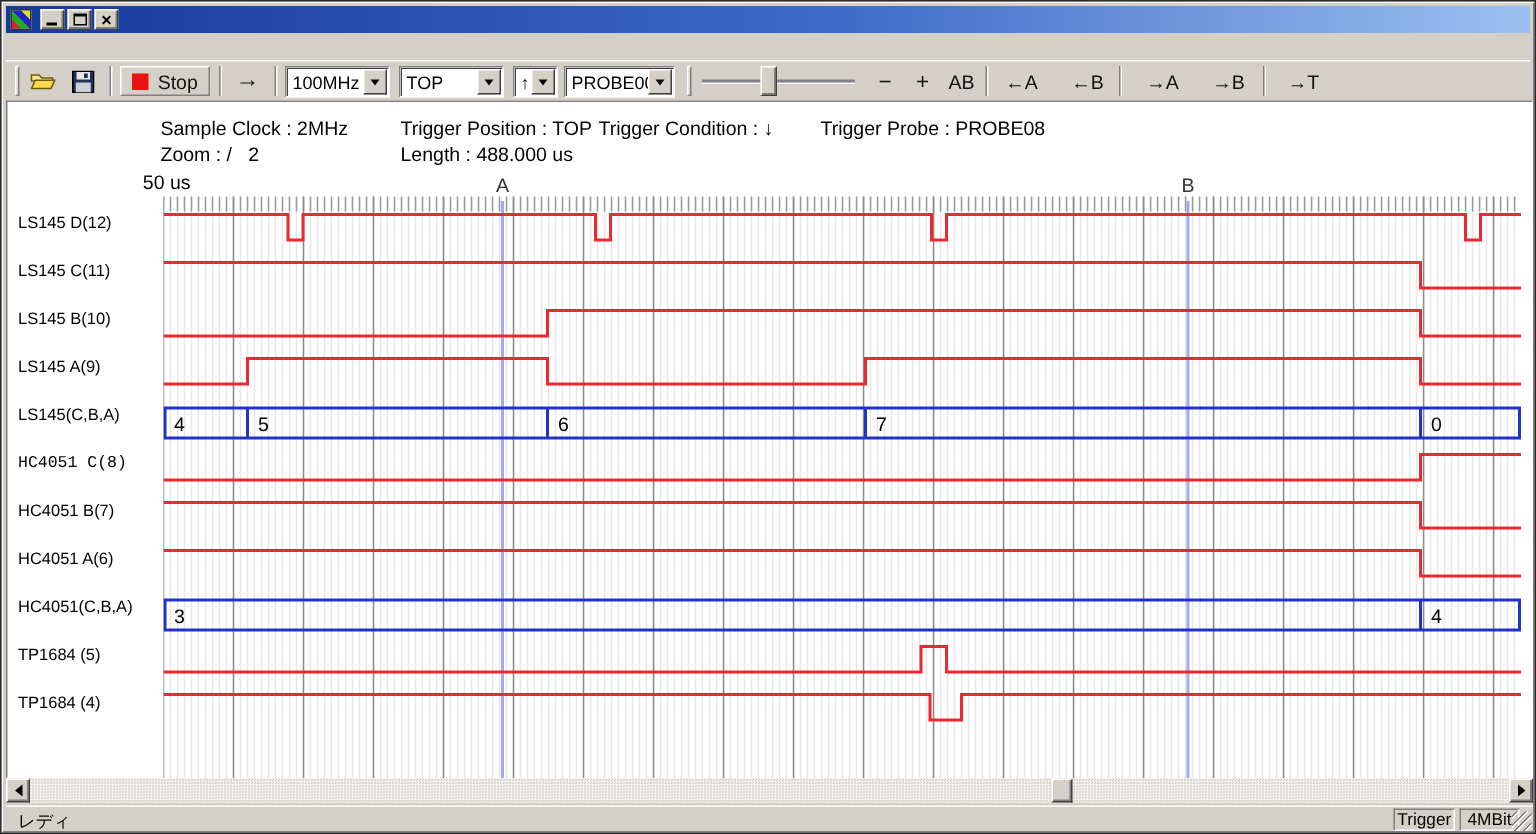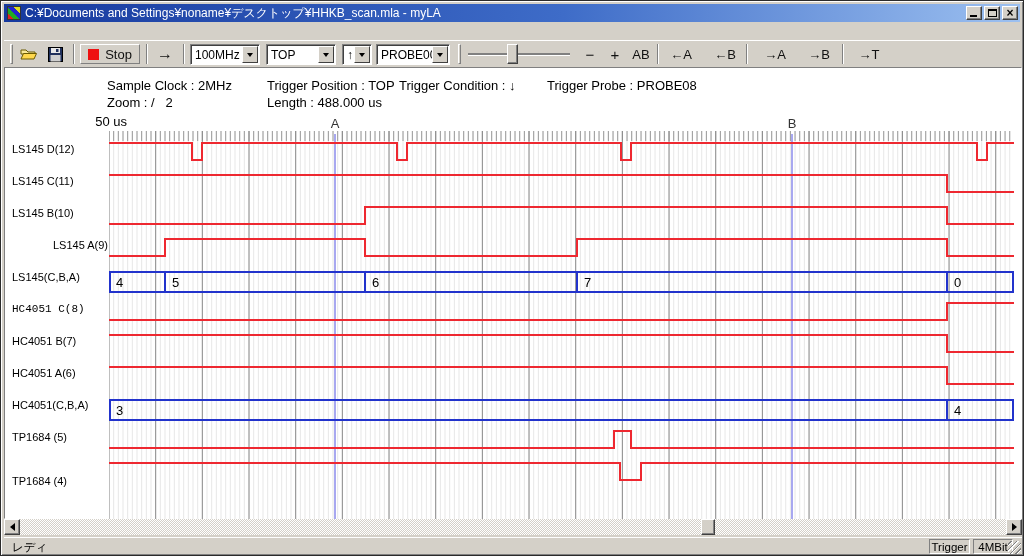--- a/index.html
+++ b/index.html
@@ -76,21 +76,20 @@
   .grip{position:absolute;right:1px;top:3px;width:13px;height:13px;
     background:repeating-linear-gradient(135deg,transparent 0 2px,#808080 2px 3px,#fff 3px 4px);}
 </style>
 </head>
 <body>
 
 <div class="window">
 
   <div class="titlebar">
     <span class="app-icon"></span>
-    <span class="title-text">C:¥Documents and Settings¥noname¥デスクトップ¥HHKB_scan.mla - myLA</span>
     <span class="cap-btn">
         <span class="glyph-min"></span>
       </span>
     <span class="cap-btn">
         <span class="glyph-max"></span>
       </span>
     <span class="cap-btn">
         <span class="glyph-close">×</span>
       </span>
   </div>
@@ -171,28 +170,28 @@
     <span class="info-text" style="left:394px;top:10px">Trigger Condition : ↓</span>
     <span class="info-text" style="left:542px;top:10px">Trigger Probe : PROBE08</span>
     <span class="info-text" style="left:102px;top:27px">Zoom : /   2</span>
     <span class="info-text" style="left:262px;top:27px">Length : 488.000 us</span>
 
     <span class="scale-label">50 us</span>
     <div class="labels-col" id="labels-col">
         <div class="sig-label" style="top: 73px;">LS145 D(12)</div>
         <div class="sig-label" style="top: 105px;">LS145 C(11)</div>
         <div class="sig-label" style="top: 137px;">LS145 B(10)</div>
-        <div class="sig-label" style="top: 169px; text-align: right;">LS145 A(9)</div>
+        <div class="sig-label" style="top: 169px;">LS145 A(9)</div>
         <div class="sig-label" style="top: 201px;">LS145(C,B,A)</div>
         <div class="sig-label" style="top: 233px; font-family: Liberation Mono, monospace;">HC4051 C(8)</div>
         <div class="sig-label" style="top: 265px;">HC4051 B(7)</div>
         <div class="sig-label" style="top: 297px;">HC4051 A(6)</div>
         <div class="sig-label" style="top: 329px;">HC4051(C,B,A)</div>
         <div class="sig-label" style="top: 361px;">TP1684 (5)</div>
-        <div class="sig-label" style="top: 393px; margin-top: 12px;">TP1684 (4)</div>
+        <div class="sig-label" style="top: 393px;">TP1684 (4)</div>
       </div>
     <svg id="wave-svg" width="909" height="406">
         <line x1="0" y1="17" x2="0" y2="405" stroke="#e7e7e7" stroke-width="1"></line>
         <line x1="4.667" y1="17" x2="4.667" y2="405" stroke="#e7e7e7" stroke-width="1"></line>
         <line x1="9.334" y1="17" x2="9.334" y2="405" stroke="#e7e7e7" stroke-width="1"></line>
         <line x1="14.001" y1="17" x2="14.001" y2="405" stroke="#e7e7e7" stroke-width="1"></line>
         <line x1="18.668" y1="17" x2="18.668" y2="405" stroke="#e7e7e7" stroke-width="1"></line>
         <line x1="23.335" y1="17" x2="23.335" y2="405" stroke="#e7e7e7" stroke-width="1"></line>
         <line x1="28.002000000000002" y1="17" x2="28.002000000000002" y2="405" stroke="#e7e7e7" stroke-width="1"></line>
         <line x1="32.669000000000004" y1="17" x2="32.669000000000004" y2="405" stroke="#e7e7e7" stroke-width="1"></line>

